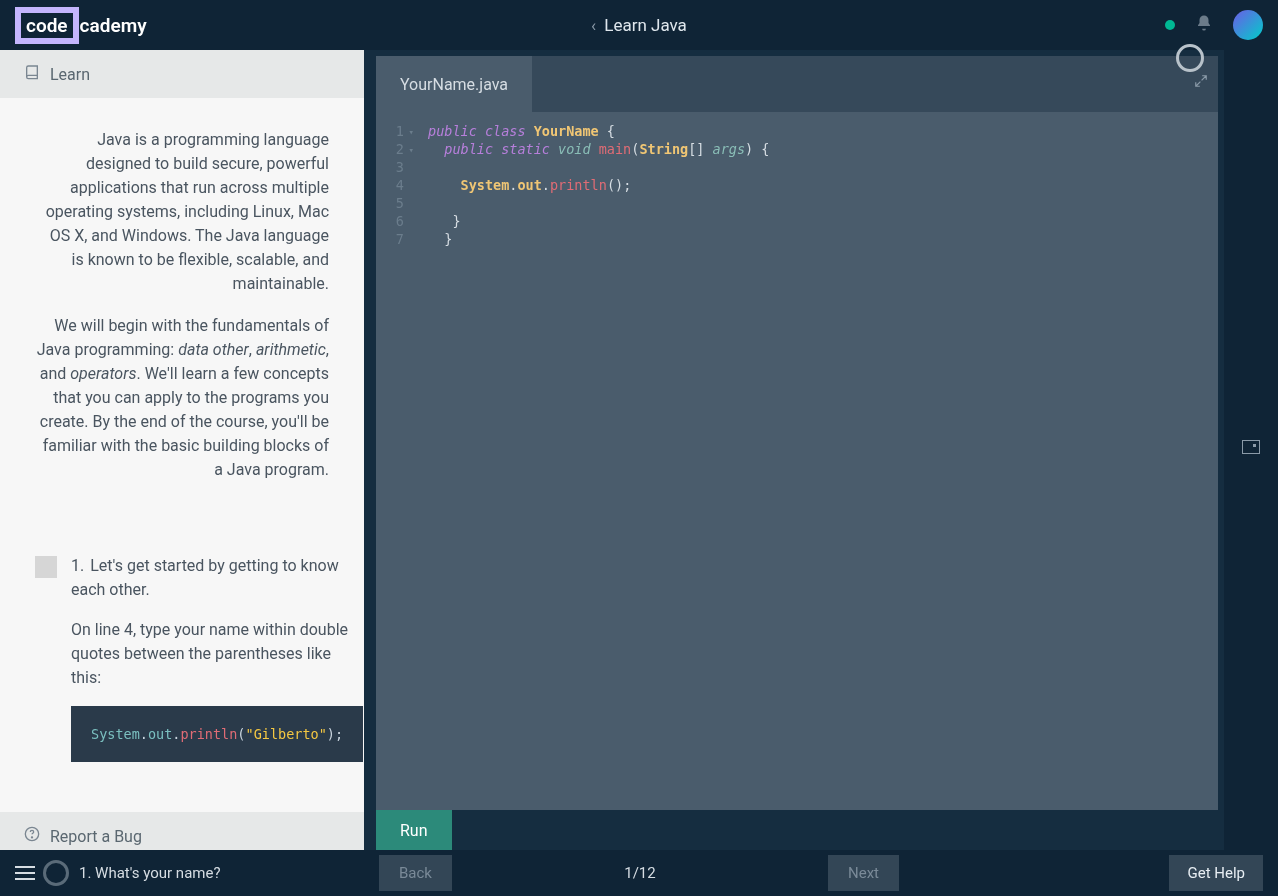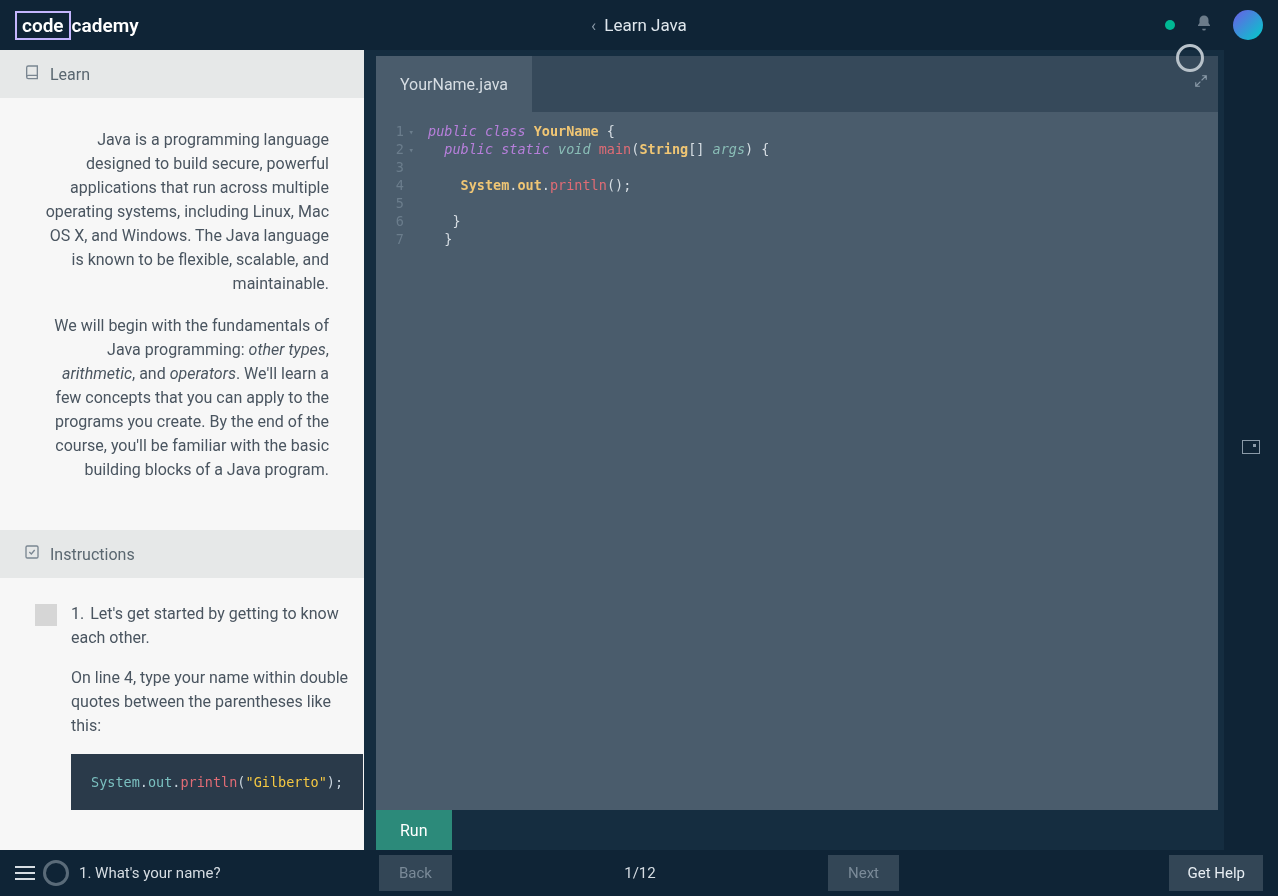--- a/index.html
+++ b/index.html
@@ -22,21 +22,21 @@
   position: relative;
 }
 .logo {
   display: flex;
   align-items: center;
   color: #fff;
   font-size: 19px;
   font-weight: 600;
 }
 .logo .box {
-  border: 2px solid #c4b5fd;
+  border: 6px solid #c4b5fd;
   padding: 1px 5px;
   margin-right: 1px;
   text-align: right;
 }
 .course-title {
   position: absolute;
   left: 50%;
   transform: translateX(-50%);
   color: #dfe7ed;
   font-size: 17px;
@@ -339,33 +339,24 @@
               <path d="M4 19.5A2.5 2.5 0 016.5 17H20V3H6.5A2.5 2.5 0 004 5.5v14z"></path>
               <path d="M4 19.5A2.5 2.5 0 006.5 22H20v-5"></path>
             </svg>
         </span>
         <span>Learn</span>
       </div>
 
       <div class="content-block">
         <p>Java is a programming language designed to build secure, powerful applications that run across multiple operating systems, including Linux, Mac OS X, and Windows. The Java language is known to be flexible, scalable, and maintainable.</p>
         <p>
-          <span>We will begin with the fundamentals of Java programming: </span><em>other types</em><span>, </span><em>arithmetic</em><span>, and </span><em>operators</em><span>. We'll learn a few concepts that you can apply to the programs you create. By the end of the course, you'll be familiar with the basic building blocks of a Java program.</span>
+          <span>We will begin with the fundamentals of Java programming: </span><em>data other</em><span>, </span><em>arithmetic</em><span>, and </span><em>operators</em><span>. We'll learn a few concepts that you can apply to the programs you create. By the end of the course, you'll be familiar with the basic building blocks of a Java program.</span>
         </p>
       </div>
 
-      <div class="section-header">
-        <span class="icon">
-          <svg width="16" height="16" viewBox="0 0 24 24" fill="none" stroke="#7a8691" stroke-width="2">
-              <rect x="3" y="3" width="18" height="18" rx="2"></rect>
-              <path d="M8 12l3 3 5-6"></path>
-            </svg>
-        </span>
-        <span>Instructions</span>
-      </div>
 
       <div class="instructions-body">
         <div class="instr-item">
           <div class="checkbox"></div>
           <div class="instr-text">
             <p><span class="step-num">1.</span><span>Let's get started by getting to know each other.</span></p>
             <p>On line 4, type your name within double quotes between the parentheses like this:</p>
             <div class="code-sample"><span class="t-kw">System</span><span class="t-punc">.</span><span class="t-kw">out</span><span class="t-punc">.</span><span class="t-method">println</span><span class="t-punc">(</span><span class="t-str">"Gilberto"</span><span class="t-punc">);</span></div>
           </div>
         </div>

